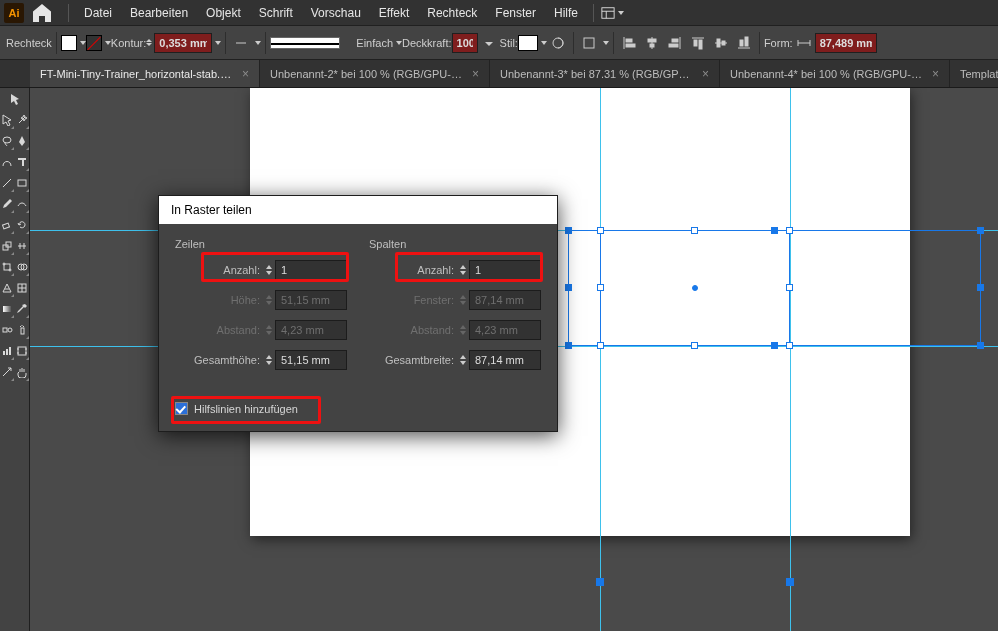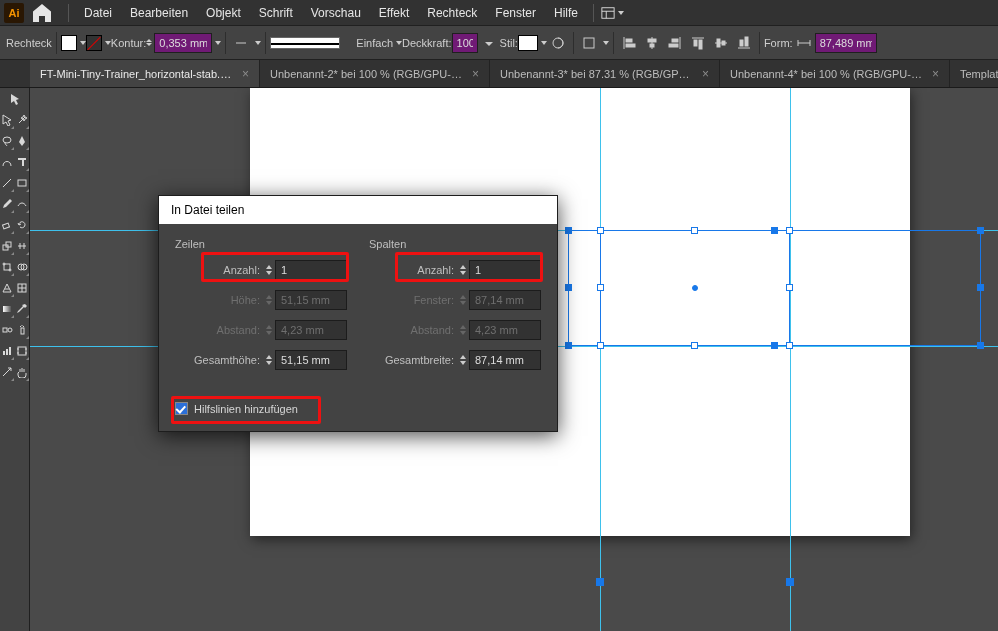--- a/index.html
+++ b/index.html
@@ -20,21 +20,21 @@
   .swatch { width: 16px; height: 16px; background: #fff; border: 1px solid #000; }
   .swatch.none { background: #323232; position: relative; }
   .swatch.none::after { content:""; position:absolute; left:-2px; right:-2px; top:50%; border-top:1px solid #d00; transform:rotate(-45deg); }
   .dd-caret { width:0;height:0;border-left:3px solid transparent;border-right:3px solid transparent;border-top:4px solid #ccc; margin-left:3px;}
   .ctrl-sep { width: 1px; height: 22px; background: #2d2d2d; margin: 0 4px; }
   .spin-field { display:flex; align-items:center; gap:2px; }
   .spin-btns { display:flex; flex-direction:column; gap:1px; }
   .spin-btns div { width:0;height:0;border-left:3px solid transparent;border-right:3px solid transparent;}
   .spin-btns .up{border-bottom:3px solid #ccc;}
   .spin-btns .dn{border-top:3px solid #ccc;}
-  .ctrl-input { background:#701a75; border:1px solid #1f1f1f; color:#ddd; height:20px; padding:0 4px; font-size:11px; }
+  .ctrl-input { background:#7f1d1d; border:1px solid #1f1f1f; color:#ddd; height:20px; padding:0 4px; font-size:11px;font-weight:bold; }
   .stroke-preview{ width:70px; height:12px; background:#fff; border:1px solid #666; position:relative;}
   .stroke-preview::after{content:"";position:absolute;left:0;right:0;top:50%;border-top:2px solid #000;}
   .icon-btn{ width:22px; height:22px; display:flex; align-items:center; justify-content:center; color:#ccc;}
   .icon-btn svg{width:14px;height:14px;}
   .align-group{display:flex; gap:1px;}
 
   
   .tabbar { height: 28px; background: #323232; display:flex; align-items:stretch; border-bottom:1px solid #1a1a1a; padding-left:30px;}
   .tab { display:flex; align-items:center; padding:0 10px; font-size:11px; color:#bdbdbd; background:#323232; border-right:1px solid #222; position:relative; max-width:230px;}
   .tab.active{ background:#434343; color:#eaeaea;}
@@ -463,21 +463,21 @@
     <div class="handle h-bl"></div>
     <div class="handle h-bm"></div>
     <div class="handle h-br"></div>
   </div>
 
   <div style="position:absolute;left:566px;top:490px;width:8px;height:8px;background:#1878e9"></div>
   <div style="position:absolute;left:756px;top:490px;width:8px;height:8px;background:#1878e9"></div>
 </div>
 
 <div class="dialog">
-  <div class="dlg-title">In Datei teilen</div>
+  <div class="dlg-title">In Raster teilen</div>
   <div class="dlg-body">
     <div class="cols">
       <div class="colgroup">
         <div class="group-label">Zeilen</div>
         <div style="position:relative">
           <div class="hl-red hl1" style="left:26px;top:-6px;width:148px;height:30px;"></div>
           <div class="frow">
             <span class="flabel">Anzahl:</span>
             <div class="stepper">
                 <div class="step-btns">

